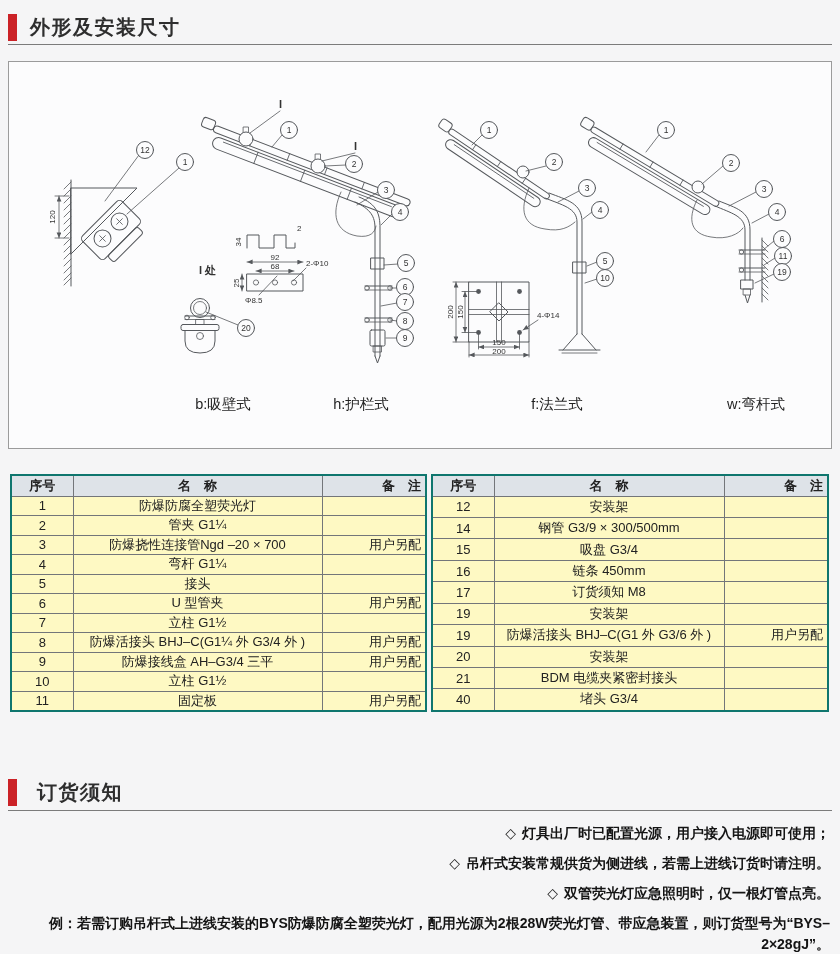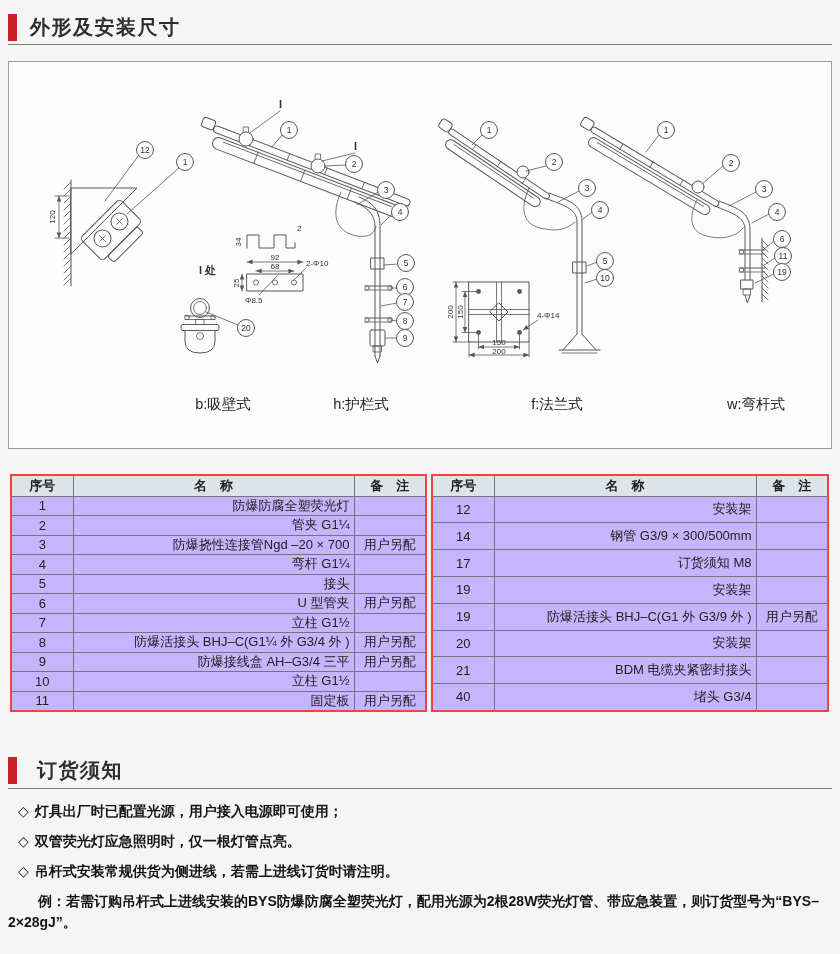--- a/index.html
+++ b/index.html
@@ -3,47 +3,47 @@
 <meta charset="utf-8">
 <style>
   * { margin:0; padding:0; box-sizing:border-box; }
   body {
     width:840px; height:954px; overflow:hidden;
     background:#f5f5f6; color:#222;
     font-family:"Liberation Sans","DejaVu Sans",sans-serif;
   }
   .page { position:relative; width:840px; height:954px; }
   .sec-head { display:flex; align-items:center; gap:13px; margin:12px 8px 0 8px; height:30px; }
-  .sec-head.second { margin-top:44px;gap:20px; }
+  .sec-head.second { margin-top:66px;gap:20px; }
   .red-bar { width:9px; height:27px; background:#cb2227; flex:0 0 auto; }
   .sec-title { font-size:20px; font-weight:bold; color:#2e2e2e; letter-spacing:1.5px; }
   .rule { height:1px; background:#7b7b7b; margin:2px 8px 0 8px; }
   .diagram-box {
     margin:16px 8px 0 8px; width:824px; height:388px;
     border:1px solid #9b9b9b; background:#fcfcfd;
   }
   svg text { stroke:none; fill:#333; font-family:"Liberation Sans","DejaVu Sans",sans-serif; }
   svg .ln { stroke:#55585c; stroke-width:1; fill:none; stroke-linecap:round; stroke-linejoin:round; }
   svg .thin { stroke-width:0.8; }
   svg .txt { font-size:8px; }
   svg .lbl { font-size:11px; font-weight:bold; }
   svg .cap { font-size:14.5px; fill:#1f1f1f; }
   svg .co { font-size:8.5px; }
   svg .cc { fill:#fcfcfd; }
   svg .dot { fill:#55585c; stroke:none; }
   .tables { display:flex; gap:4px; margin:25px 0 0 10px; }
-  table.parts { border-collapse:collapse; background:#c4b5fd; border:2px solid #ef4444; table-layout:fixed; }
+  table.parts { border-collapse:collapse; background:#fef9c3; border:2px solid #0f766e; table-layout:fixed; }
   table.parts th, table.parts td { border:1px solid #73767a; font-size:13px; height:19.5px; padding:0 4px; overflow:hidden; white-space:nowrap; }
   table.parts th { background:#dee3e8; font-weight:bold; height:21px; }
   .t-left { width:417px; }
   .t-right { width:398px; }
   .c-no { width:62px; text-align:center; }
-  .c-name { text-align:right; padding-left:13px; }
-  .c-note { width:72px; text-align:center; }
-  .notes { margin:12px 10px 8px 18px; }
+  .c-name { text-align:center; padding-left:13px; }
+  .c-note { width:104px; text-align:right; }
+  .notes { margin:12px 10px 8px 18px;text-align:right; }
   .notes p { font-size:14px; font-weight:bold; color:#141414; margin:9px 0; line-height:1.5; }
   .notes p.example { margin-left:-10px; text-indent:30px; }
   .notes .dia { margin-right:6px; }
 </style>
 </head>
 <body>
 
 <div class="page">
 
   <div class="sec-head">
@@ -445,32 +445,42 @@
             <td class="c-no">12</td>
             <td class="c-name">安装架</td>
             <td class="c-note"></td>
           </tr>
         <tr>
             <td class="c-no">14</td>
             <td class="c-name">钢管 G3/9 × 300/500mm</td>
             <td class="c-note"></td>
           </tr>
         <tr>
+            <td class="c-no">15</td>
+            <td class="c-name">吸盘 G3/4</td>
+            <td class="c-note"></td>
+          </tr>
+        <tr>
+            <td class="c-no">16</td>
+            <td class="c-name">链条 450mm</td>
+            <td class="c-note"></td>
+          </tr>
+        <tr>
             <td class="c-no">17</td>
             <td class="c-name">订货须知 M8</td>
             <td class="c-note"></td>
           </tr>
         <tr>
             <td class="c-no">19</td>
             <td class="c-name">安装架</td>
             <td class="c-note"></td>
           </tr>
         <tr>
             <td class="c-no">19</td>
-            <td class="c-name">防爆活接头 BHJ–C(G1 外 G3/9 外 )</td>
+            <td class="c-name">防爆活接头 BHJ–C(G1 外 G3/6 外 )</td>
             <td class="c-note">用户另配</td>
           </tr>
         <tr>
             <td class="c-no">20</td>
             <td class="c-name">安装架</td>
             <td class="c-note"></td>
           </tr>
         <tr>
             <td class="c-no">21</td>
             <td class="c-name">BDM 电缆夹紧密封接头</td>
@@ -486,18 +496,18 @@
   </div>
 
   <div class="sec-head second">
     <span class="red-bar"></span>
     <span class="sec-title">订货须知</span>
   </div>
   <div class="rule"></div>
 
   <div class="notes">
     <p><span class="dia">◇</span><span>灯具出厂时已配置光源，用户接入电源即可使用；</span></p>
+    <p><span class="dia">◇</span><span>吊杆式安装常规供货为侧进线，若需上进线订货时请注明。</span></p>
     <p><span class="dia">◇</span><span>双管荧光灯应急照明时，仅一根灯管点亮。</span></p>
-    <p><span class="dia">◇</span><span>吊杆式安装常规供货为侧进线，若需上进线订货时请注明。</span></p>
     <p class="example">例：若需订购吊杆式上进线安装的BYS防爆防腐全塑荧光灯，配用光源为2根28W荧光灯管、带应急装置，则订货型号为“BYS–2×28gJ”。</p>
   </div>
 
 </div>
 
 </body></html>

